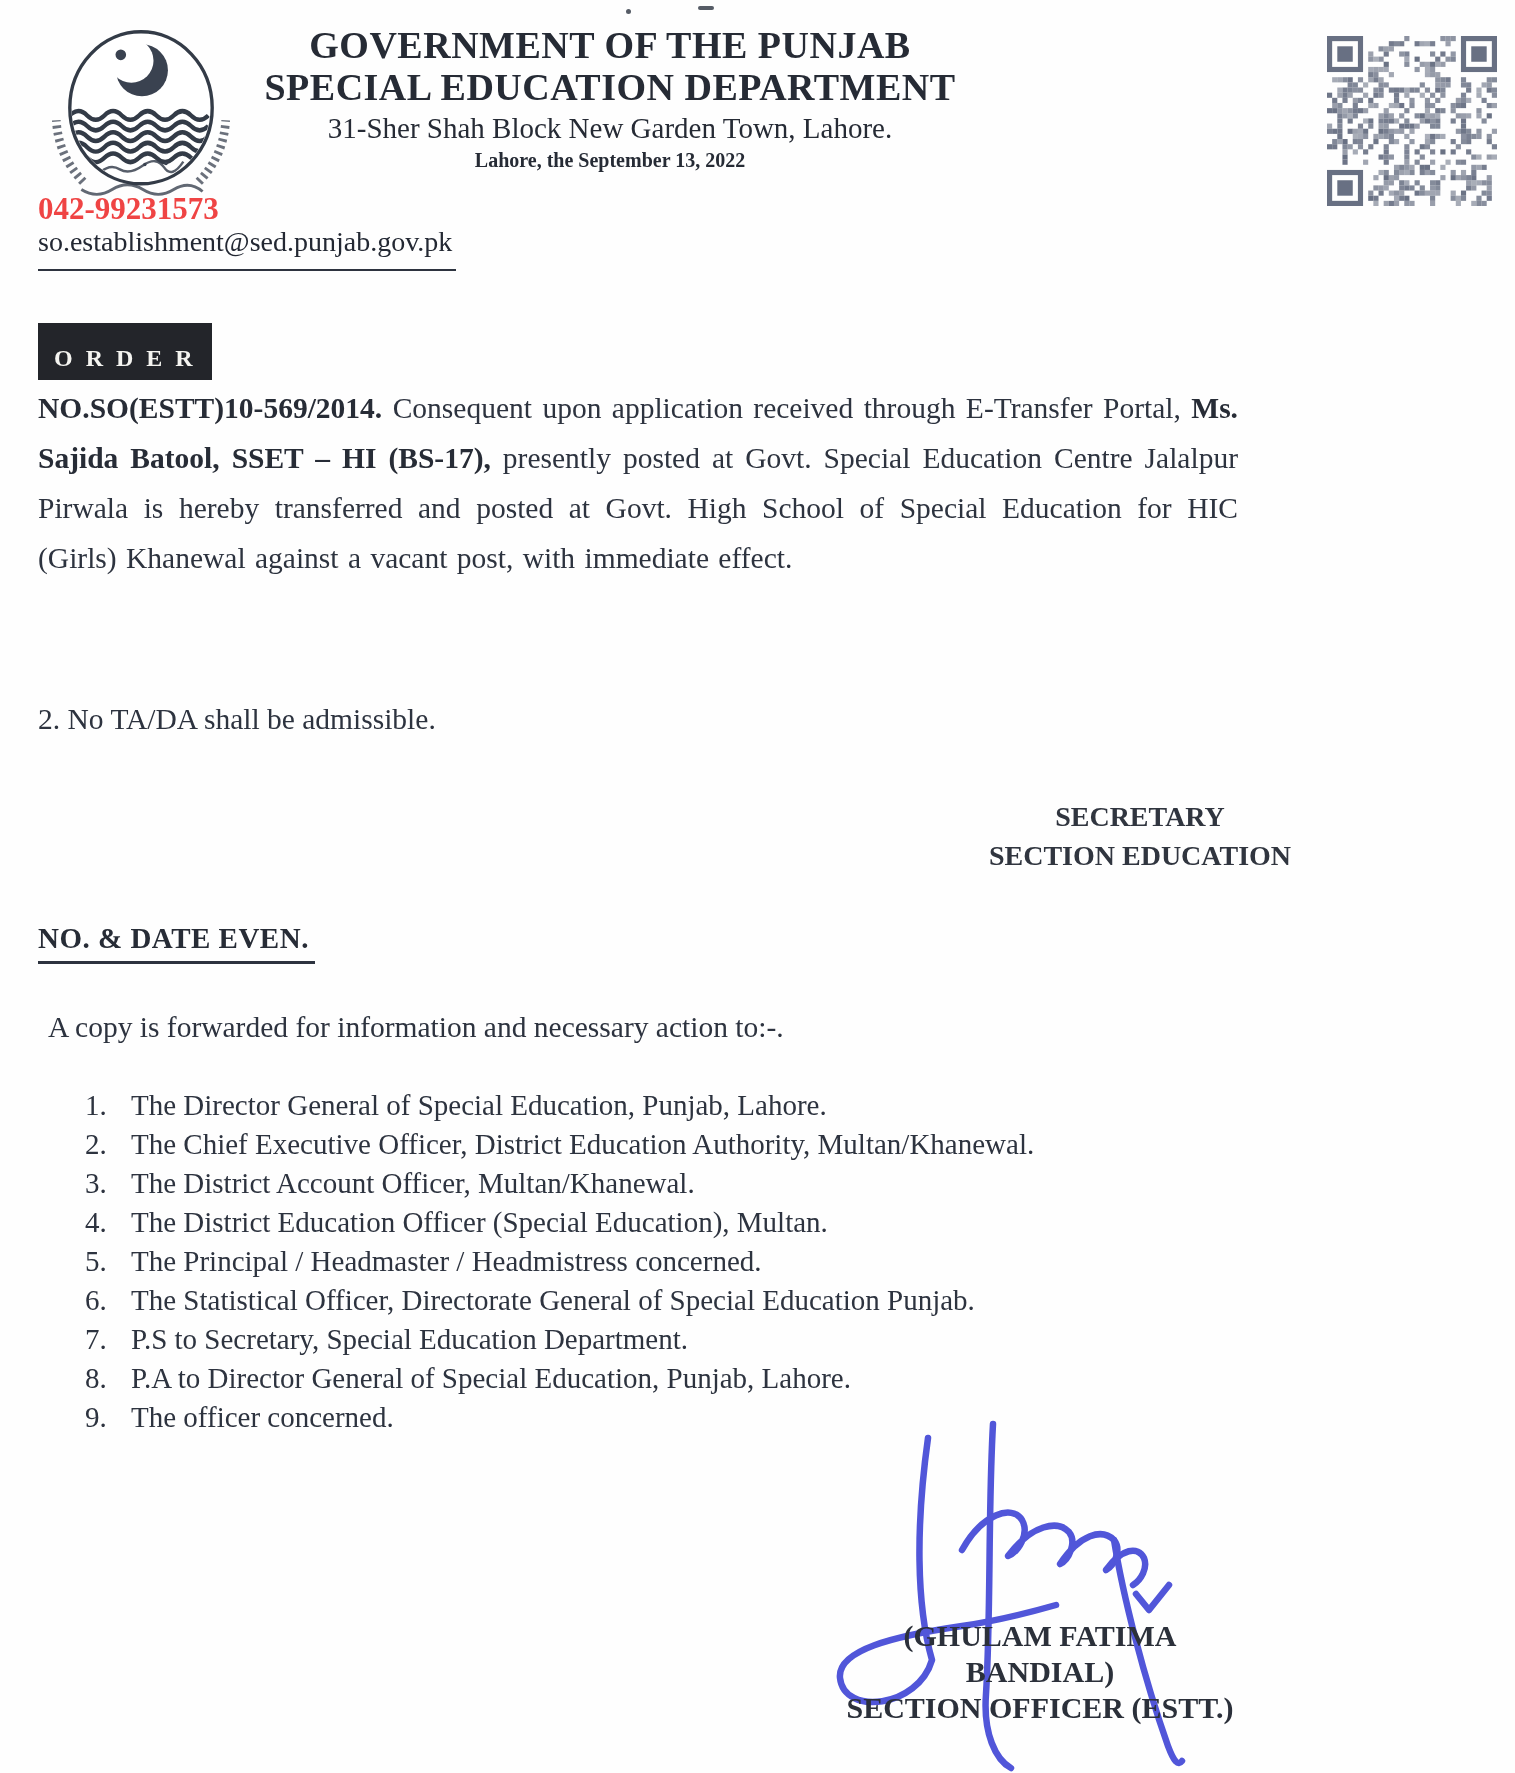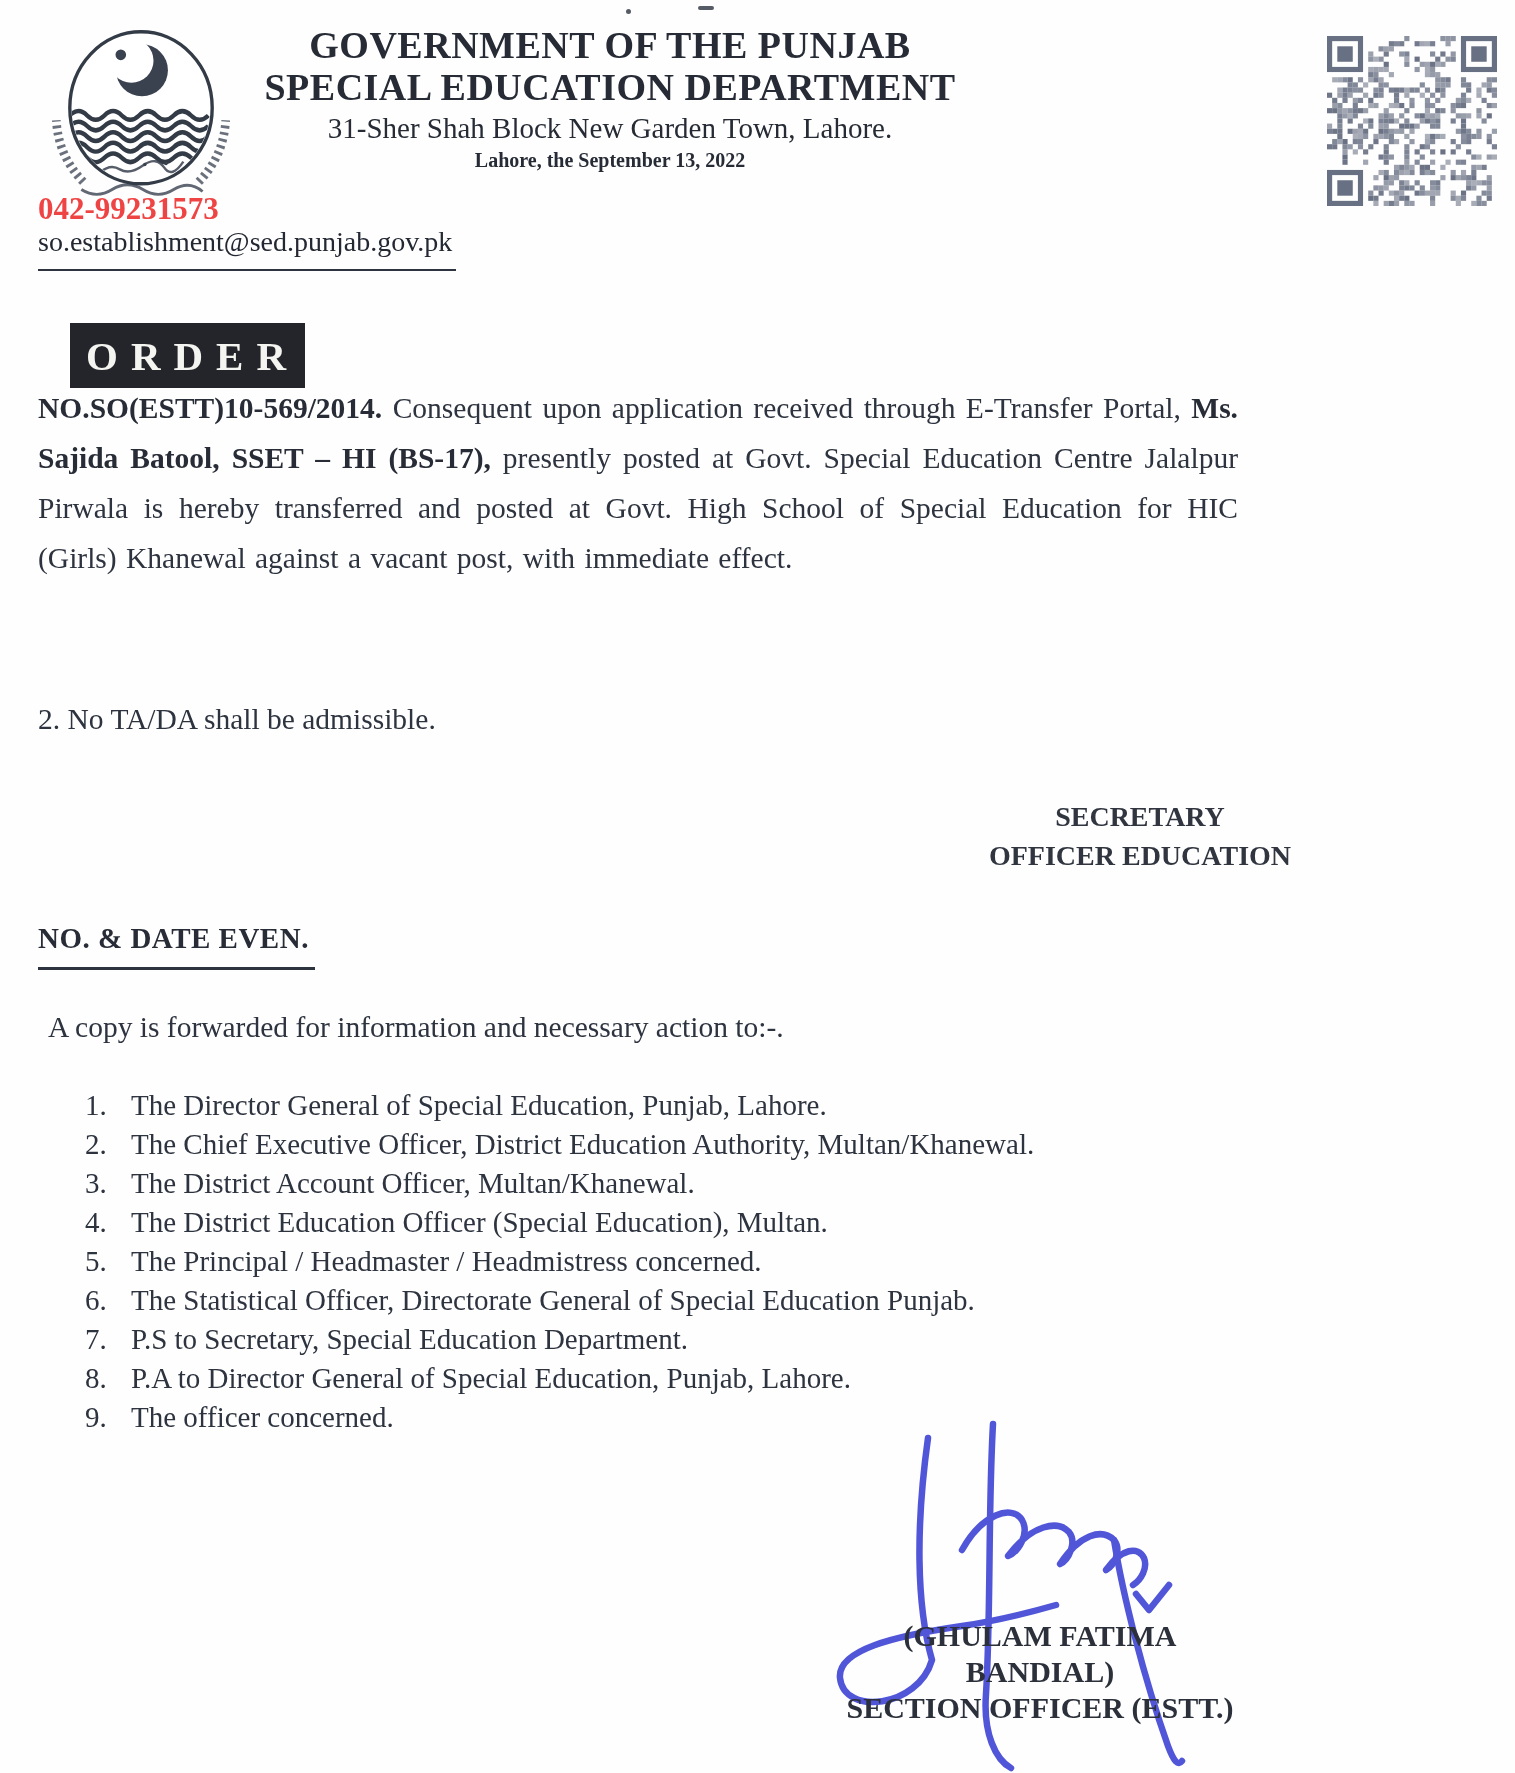--- a/index.html
+++ b/index.html
@@ -31,42 +31,41 @@
   
   .contact{position:absolute;left:38px;top:193px;}
   .contact-phone{font-size:31px;font-weight:bold;line-height:32px;color:#ef4444;}
   .contact-email{font-size:28px;line-height:34px;color:#232833;
     border-bottom:2px solid #2d333f;display:inline-block;padding:0 4px 10px 0;}
 
   
   .order-badge{
     position:absolute;left:38px;top:323px;
     background:#23252a;color:#f4f4f0;
-    font-size:41px;font-weight:bold;letter-spacing:13px;
-    padding:9px 6px 8px 16px;
-    margin-left:32px;
+    font-size:24px;font-weight:bold;letter-spacing:13px;
+    padding:22px 6px 8px 16px;
   }
 
   
   .body-para{
     position:absolute;left:38px;top:383px;width:1200px;margin:0;
     font-size:29.5px;line-height:50px;text-align:justify;word-spacing:2px;
   }
   .body-para b{color:#272c36;}
   .tada{position:absolute;left:38px;top:703px;margin:0;font-size:29.5px;}
 
   .secretary{
     position:absolute;left:960px;top:797px;width:360px;text-align:center;
     font-weight:bold;font-size:28px;line-height:39px;color:#30353f;
   }
 
   .date-even{
     position:absolute;left:38px;top:922px;
     font-weight:bold;font-size:29px;letter-spacing:.5px;
-    border-bottom:3px solid #2d333f;padding:0 6px 12px 0;color:#272c36;
+    border-bottom:3px solid #2d333f;padding:0 6px 6px 0;color:#272c36;
   }
   .copy-line{position:absolute;left:38px;top:1001px;margin:10px;font-size:29.5px;}
 
   .recipients{
     position:absolute;left:85px;top:1086px;margin:0;padding:0;list-style:none;
     font-size:29px;line-height:39px;
   }
   .recipients li{display:flex;}
   .recipients .num{width:46px;flex:0 0 46px;}
   .recipients .txt{white-space:nowrap;}
@@ -533,21 +532,21 @@
   </div>
 
   <div class="order-badge">ORDER</div>
 
   <p class="body-para"><b>NO.SO(ESTT)10-569/2014.</b><span> Consequent upon application received through E-Transfer Portal, </span><b>Ms. Sajida Batool, SSET – HI (BS-17),</b><span> presently posted at Govt. Special Education Centre Jalalpur Pirwala is hereby transferred and posted at Govt. High School of Special Education for HIC (Girls) Khanewal against a vacant post, with immediate effect.</span></p>
 
   <p class="tada">2. No TA/DA shall be admissible.</p>
 
   <div class="secretary">
     <div>SECRETARY</div>
-    <div>OFFICER EDUCATION</div>
+    <div>SECTION EDUCATION</div>
   </div>
 
   <div class="date-even">NO. &amp; DATE EVEN.</div>
   <p class="copy-line">A copy is forwarded for information and necessary action to:-.</p>
 
   <ol class="recipients">
       <li>
         <span class="num">1.</span>
         <span class="txt">The Director General of Special Education, Punjab, Lahore.</span>
       </li>

